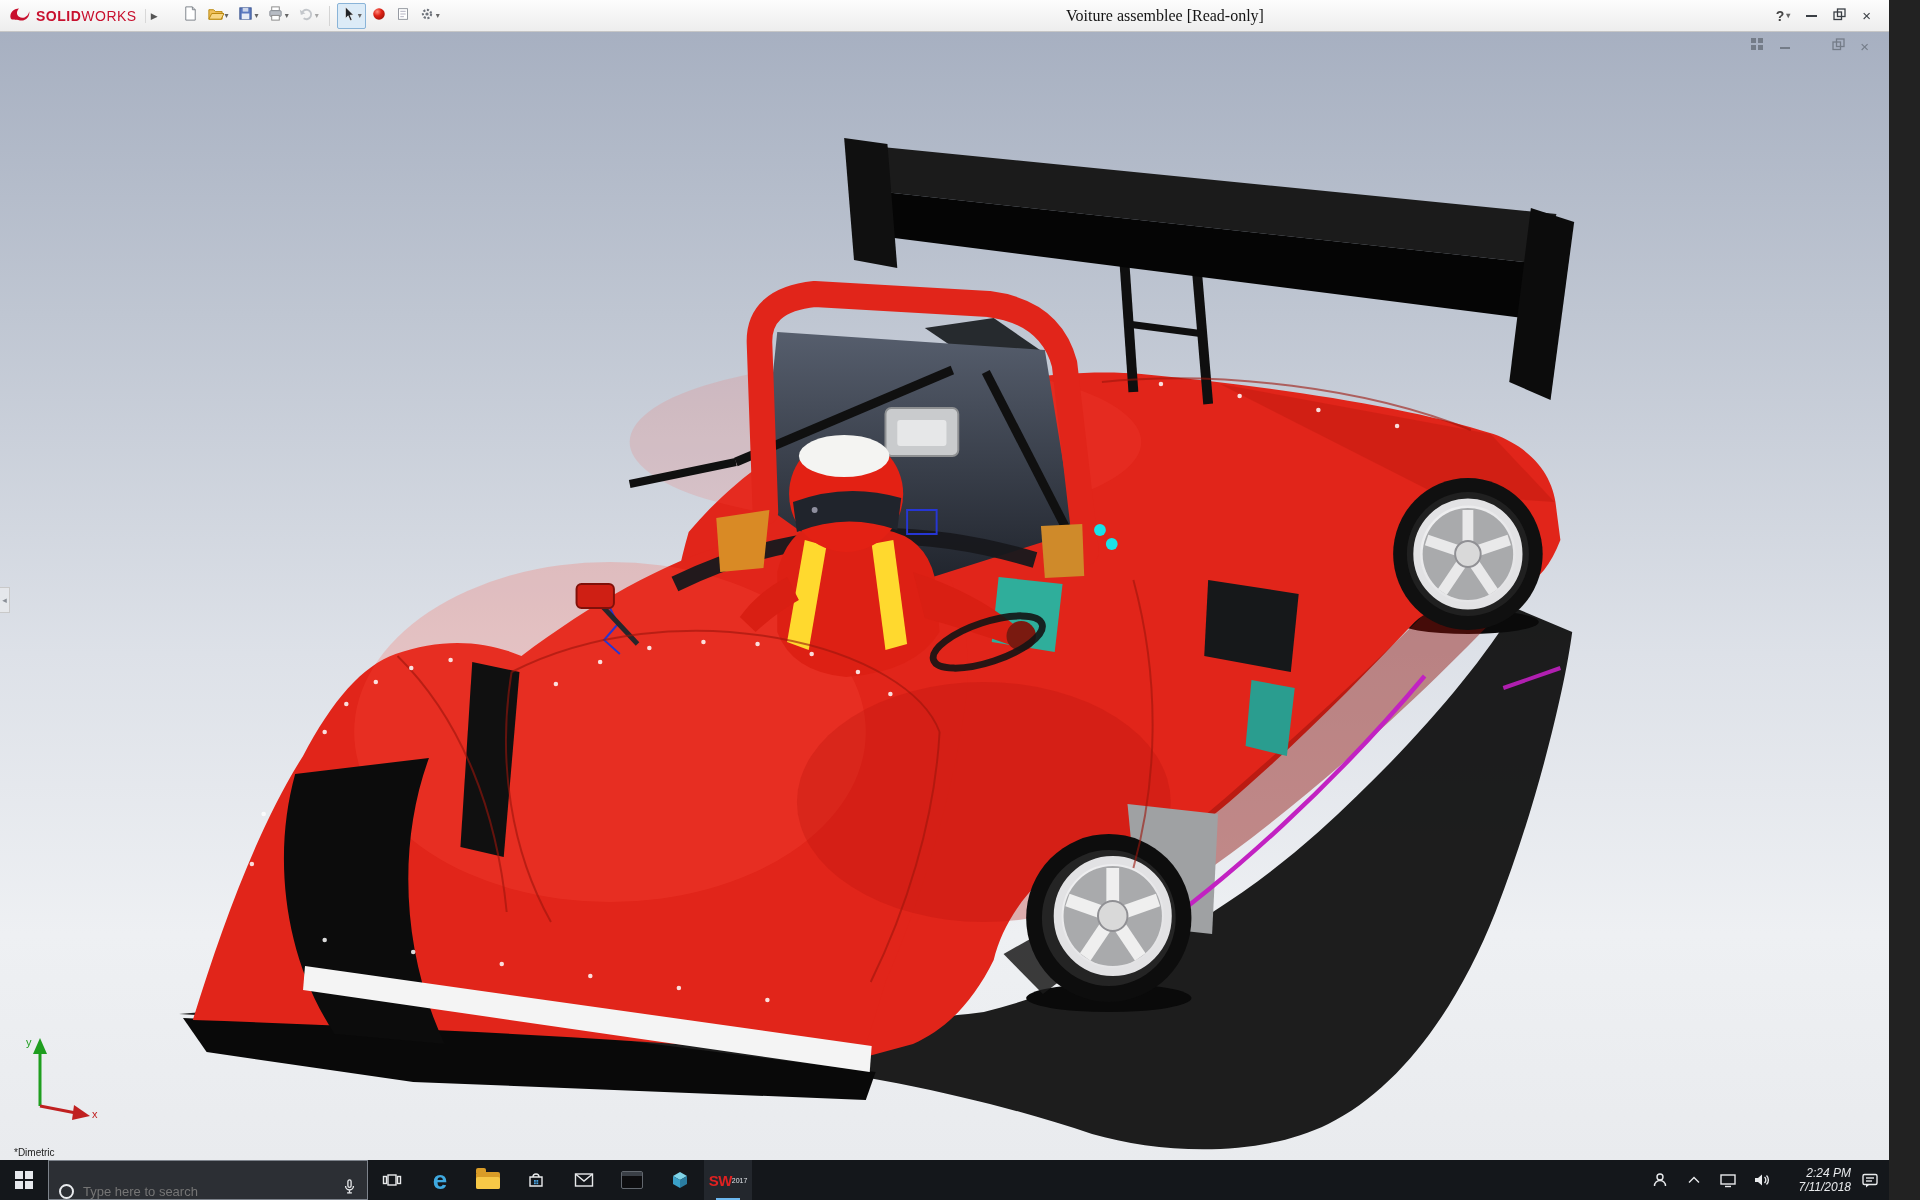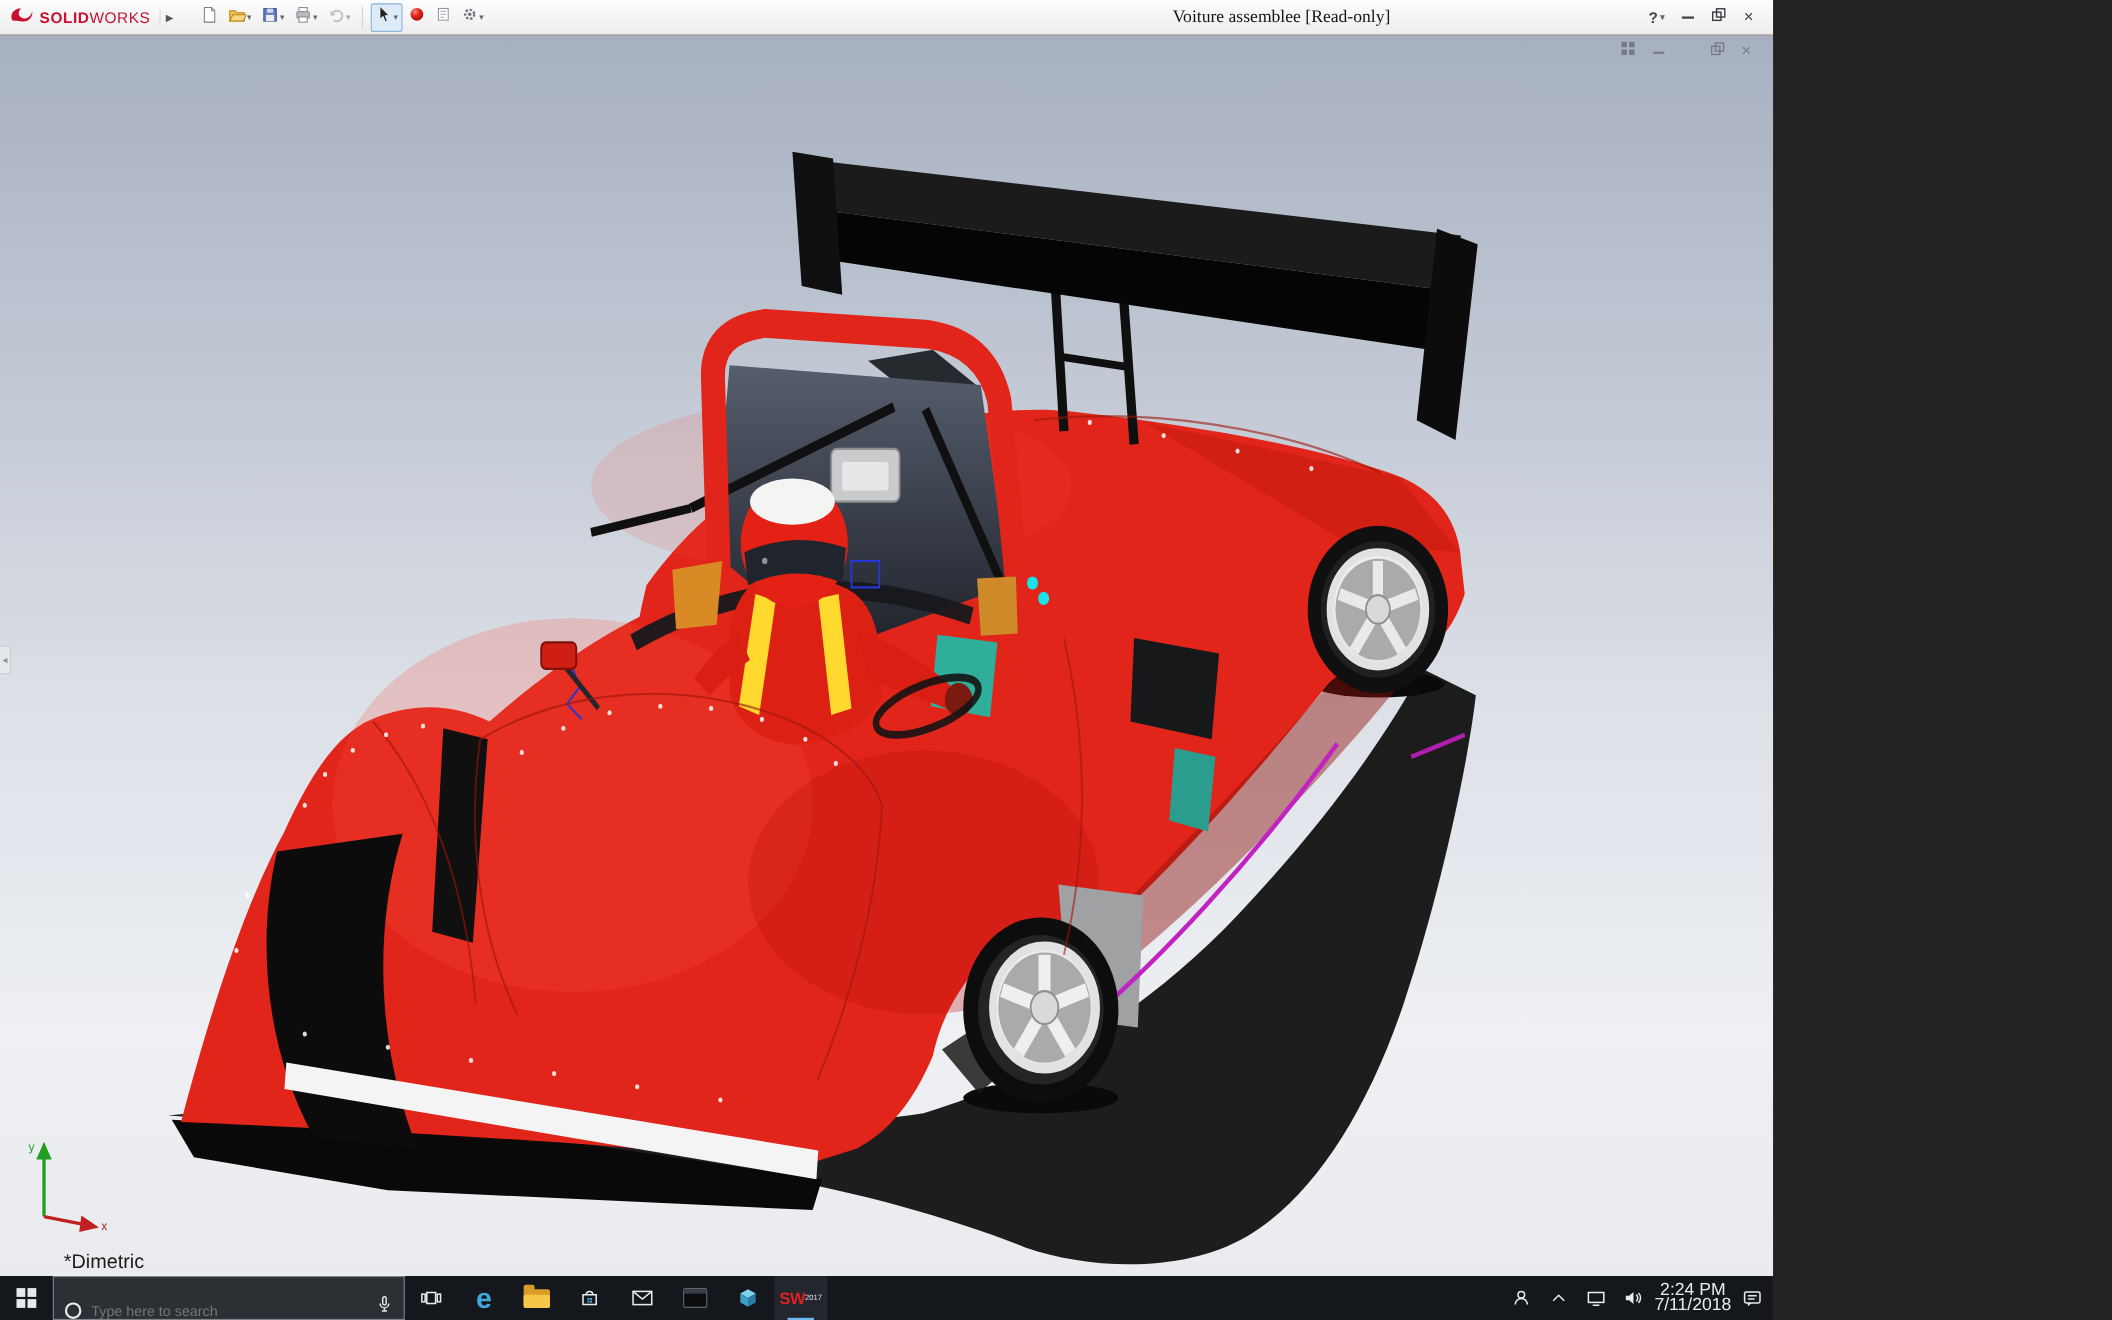--- a/index.html
+++ b/index.html
@@ -1,18 +1,18 @@
 <!DOCTYPE html>
 <html><head>
 <meta charset="utf-8">
 <style>
   * { margin:0; padding:0; box-sizing:border-box; }
   html,body { background:#222; }
   body { font-family:"Liberation Sans", sans-serif; }
-  .screen { position:relative; width:1612px; height:1200px; overflow:hidden; background:#7f1d1d; }
+  .screen { position:relative; width:1889px; height:1200px; overflow:hidden; background:#14b8a6; }
 
   
   .titlebar { position:absolute; top:0; left:0; right:0; height:32px;
     background:linear-gradient(#fdfdfd,#ededed); border-bottom:1px solid #c6c6c6;
     display:flex; align-items:center; padding:0 8px; z-index:30; }
   .brand { display:flex; align-items:center; gap:4px; padding-right:6px; }
   .brand-text { font-size:14px; letter-spacing:.5px; color:#c8102e; white-space:nowrap; }
   .brand-text b { font-weight:bold; }
   .flyout-btn { font-size:9px; color:#555; padding:2px 5px; border-left:1px solid #d8d8d8; margin-left:4px; cursor:default; }
   .tbar-sep { width:1px; height:20px; background:#d4d4d4; margin:0 5px; }
@@ -30,21 +30,21 @@
 
   
   .viewport { position:absolute; top:32px; left:0; right:0; bottom:40px;
     background:linear-gradient(180deg,#a7b0c1 0%,#bfc6d2 25%,#dde1e8 55%,#eef0f3 80%,#e9ebee 100%); }
   .scene { position:absolute; inset:0; width:100%; height:100%; }
   .doc-controls { position:absolute; top:5px; right:20px; display:flex; align-items:center; gap:15px; color:#747c88; z-index:5; }
   .doc-controls .gap { width:10px; }
   .doc-x { font-size:15px; line-height:1; color:#747c88; }
   .left-tab { position:absolute; left:0; top:555px; width:10px; height:26px; display:flex; align-items:center;
     justify-content:center; color:#8a8f96; font-size:9px; background:rgba(240,240,240,.55); border:1px solid #c9c9c9; border-left:none; }
-  .view-label { position:absolute; left:14px; bottom:2px; font-size:18px; color:#1b1b1b; font-weight:500;margin-left:44px; }
+  .view-label { position:absolute; left:14px; bottom:2px; font-size:10px; color:#1b1b1b; font-weight:500; }
   .triad { position:absolute; left:18px; bottom:40px; width:86px; height:86px; }
 
   
   .taskbar { position:absolute; left:0; right:0; bottom:0; height:40px; background:#14171b;
     display:flex; align-items:center; color:#e8eaec; z-index:40; }
   .tb-slot { width:48px; height:40px; display:flex; align-items:center; justify-content:center; position:relative; }
   .winlogo { display:grid; grid-template-columns:8px 8px; grid-template-rows:8px 8px; gap:2px; }
   .winlogo div { background:#e7eaee; }
   .searchbox { width:320px; height:40px; background:#2c2f34; border:1px solid #7d838b; display:flex;
     align-items:flex-end; padding:0 10px; gap:9px; }
@@ -58,21 +58,21 @@
   .folder-front { position:absolute; left:0; bottom:0; width:24px; height:12px; background:#f7c847; border-radius:2px; }
   .console-ic { width:22px; height:18px; background:#0d0d0f; border:1px solid #62676e; border-radius:2px; }
   .console-ic div { height:4px; background:#3a3f46; }
   .sw-tile { display:flex; flex-direction:row; align-items:center; line-height:1; }
   .sw-top { color:#e02121; font-weight:bold; font-size:15px; letter-spacing:-.5px; }
   .sw-year { color:#dfe2e6; font-size:7px; margin-top:1px; }
   .running { background:#23272d; }
   .running:after { content:""; position:absolute; bottom:0; left:12px; right:12px; height:2px; background:#6cb8f0; }
   .tray { margin-left:auto; display:flex; align-items:center; gap:4px; padding-right:4px; }
   .tray-ic { width:30px; height:40px; display:flex; align-items:center; justify-content:center; }
-  .clock { width:70px; text-align:center; font-size:16px; line-height:14px; }
+  .clock { width:70px; text-align:right; font-size:12px; line-height:14px;font-style:italic; }
   svg .st { stroke:#e8eaec; fill:none; stroke-width:1.4; }
 </style>
 </head>
 <body>
 
 <div class="screen">
 
   <header class="titlebar">
     <div class="brand">
       <span>

